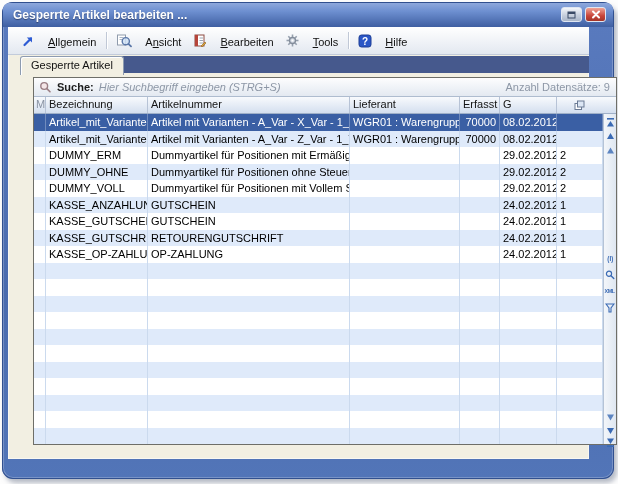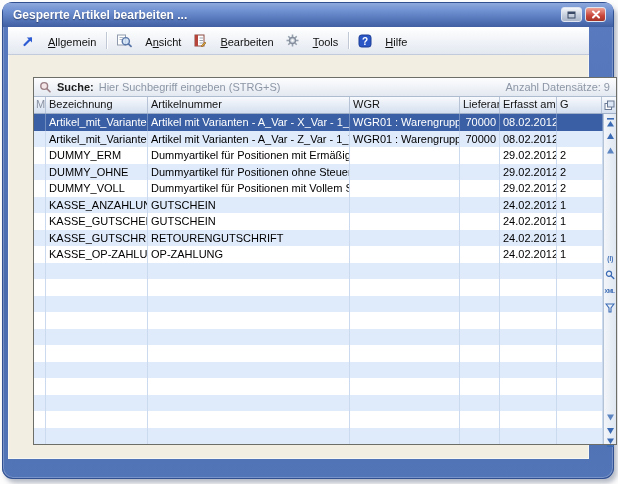--- a/index.html
+++ b/index.html
@@ -58,21 +58,21 @@
   .panel{
     position:absolute;left:25px;top:50px;width:584px;height:368px;
     background:#fff;border:1px solid #6e6e68;box-sizing:border-box;
   }
   .searchbar{
     height:19px;display:flex;align-items:center;gap:5px;padding:0 6px 0 5px;box-sizing:border-box;
     background:linear-gradient(180deg,#fdfdfe,#e3e9f1);
     border-bottom:1px solid #aebccf;font-size:11px;
   }
   .slabel{font-weight:bold;color:#1d1d1d;}
-  .sph{color:#8d97a6;flex:1;white-space:nowrap;overflow:hidden;}
+  .sph{font-style:italic;color:#8d97a6;flex:1;white-space:nowrap;overflow:hidden;}
   .scount{color:#8d97a6;white-space:nowrap;}
   .thead{
     height:17px;display:grid;grid-template-columns:12px 102px 202px 110px 40px 57px 1fr 14px;
     background:linear-gradient(180deg,var(--header-top,#f8fafd),var(--header-bottom,#d4dfef));
     border-bottom:1px solid #9fb0c8;font-size:11px;box-sizing:border-box;
   }
   .th{border-right:1px solid #b7c3d6;padding-left:3px;line-height:15px;color:#141414;
       white-space:nowrap;overflow:hidden;box-sizing:border-box;}
   .th.m{color:#8a93a3;padding-left:2px;}
   .th.corner{display:flex;align-items:center;justify-content:center;padding:0;border-right:none;}
@@ -176,37 +176,42 @@
           <span>
             <svg width="14" height="14" viewBox="0 0 14 14">
               <rect x="1" y="1" width="12" height="12" rx="2.5" fill="#2a56c6" stroke="#1c3d95" stroke-width="1"></rect>
               <text x="7" y="10.5" font-family="Liberation Sans" font-size="10" font-weight="bold" fill="#fff" text-anchor="middle">?</text>
             </svg>
           </span>
           <span><u>H</u>ilfe</span>
         </div>
       </div>
 
+    <div class="tabrow">
+      <div class="tab">
+        <span>Gesperrte Artikel</span>
+      </div>
+      <div class="tabstrip"></div>
+    </div>
 
     <div class="panel">
       <div class="searchbar">
         <svg width="13" height="13" viewBox="0 0 13 13">
             <circle cx="5.2" cy="5" r="3.4" fill="#f4e6e8" stroke="#9b7f85" stroke-width="1.4"></circle>
             <line x1="7.8" y1="7.6" x2="11" y2="10.8" stroke="#9b7f85" stroke-width="1.6" stroke-linecap="round"></line>
           </svg>
         <span class="slabel">Suche:</span>
         <span class="sph">Hier Suchbegriff eingeben (STRG+S)</span>
         <span class="scount">Anzahl Datensätze: 9</span>
       </div>
 
       <div class="thead" id="thead">
           <div class="th m">M</div>
           <div class="th">Bezeichnung</div>
           <div class="th">Artikelnummer</div>
-          <div class="th">WGR</div>
           <div class="th">Lieferant</div>
           <div class="th">Erfasst am</div>
           <div class="th">G</div>
           <div class="th corner">
             <svg width="11" height="11" viewBox="0 0 11 11">
               <rect x="1" y="3.5" width="6.5" height="6" fill="#fff" stroke="#6a7a94" stroke-width="1"></rect>
               <rect x="3.5" y="1" width="6.5" height="6" fill="#dce6f4" stroke="#6a7a94" stroke-width="1"></rect>
             </svg>
           </div>
         </div>

